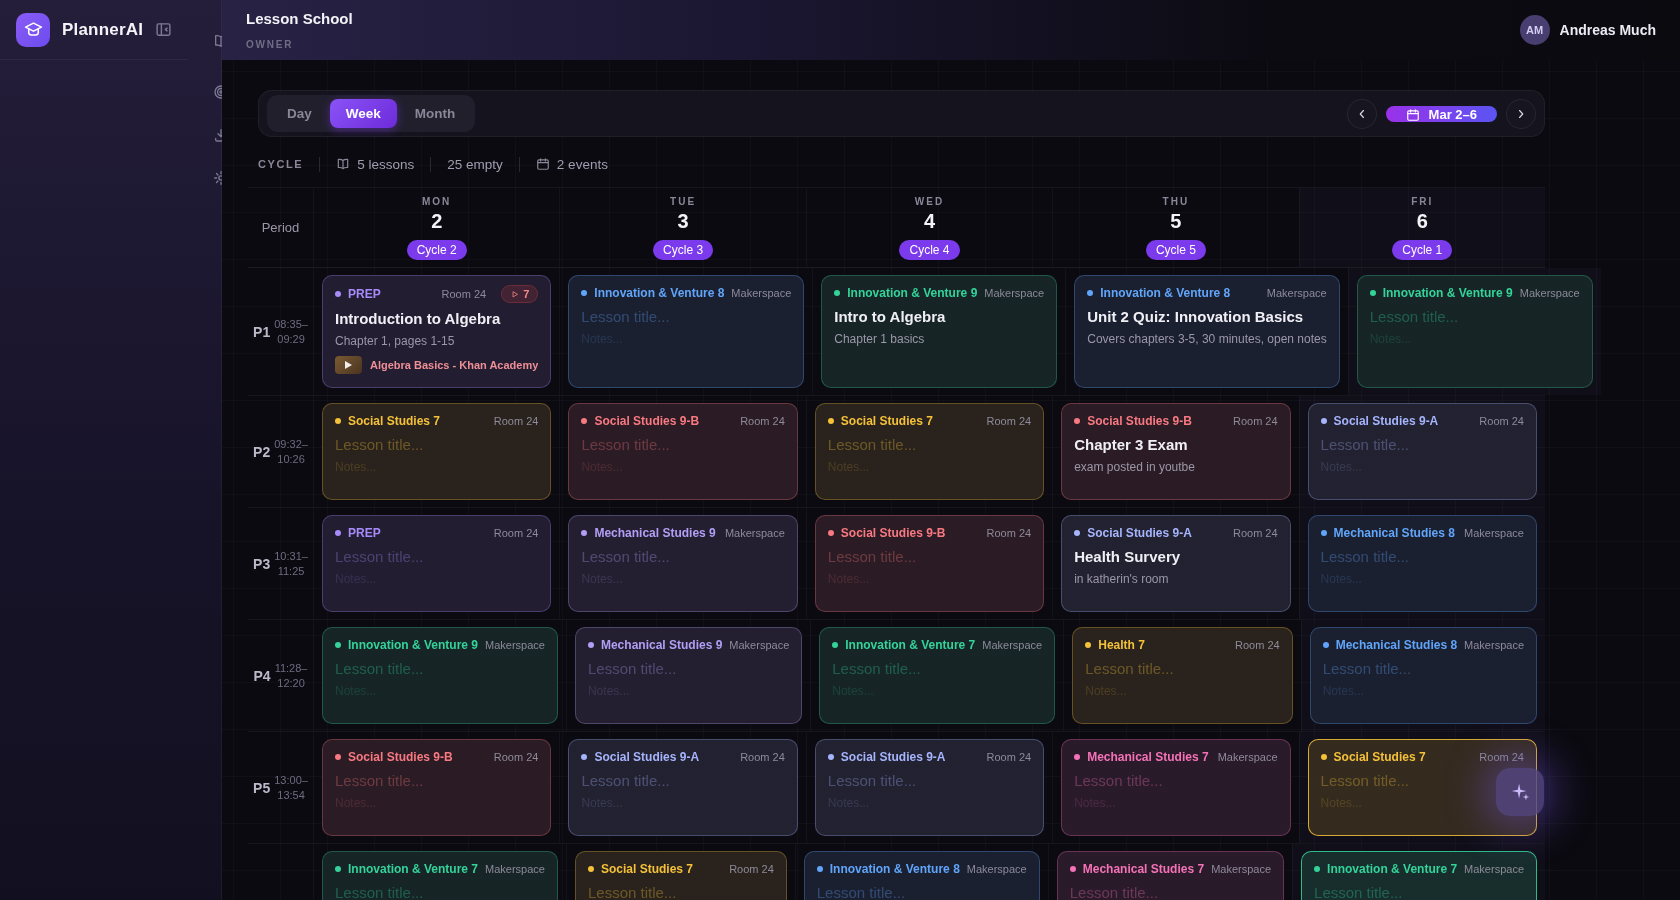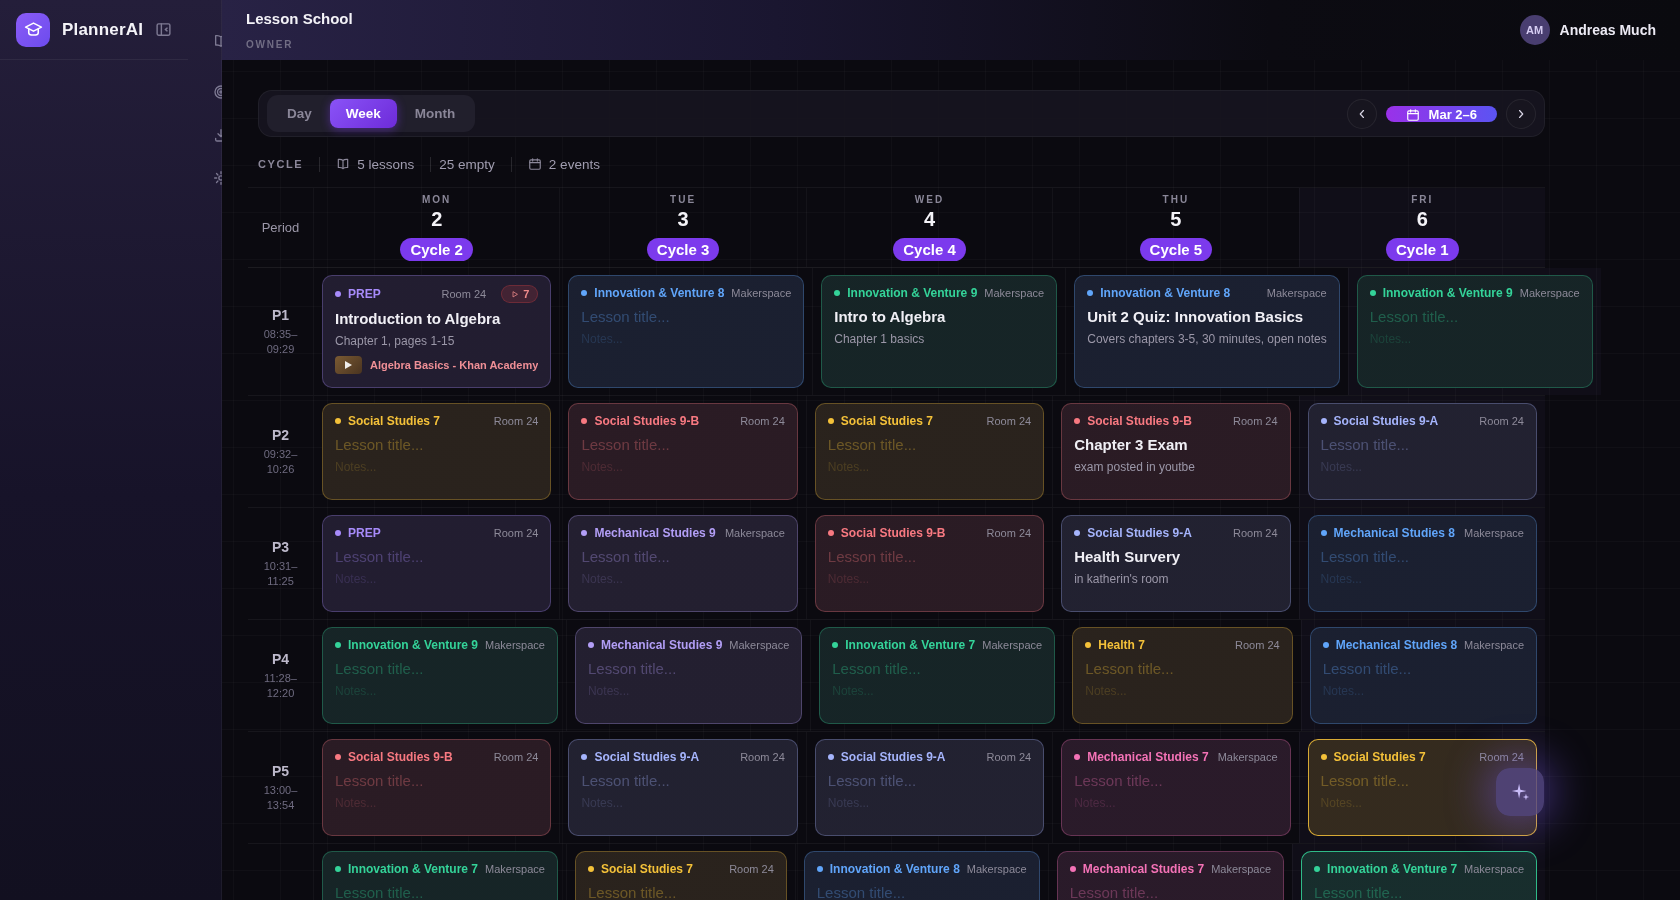--- a/index.html
+++ b/index.html
@@ -69,25 +69,25 @@
   .stat-item svg{width:14px;height:14px}
 
   
   .grid{margin:13px 0 0 26px;width:1297px;border-top:1px solid rgba(255,255,255,.05)}
   .ghead{display:grid;grid-template-columns:65px repeat(5,1fr);height:80px;border-bottom:1px solid rgba(255,255,255,.07)}
   .period-header{display:flex;align-items:center;justify-content:center;font-size:13px;color:#9b97a8}
   .day-col{display:flex;flex-direction:column;align-items:center;justify-content:center;gap:3px;
     border-left:1px solid rgba(255,255,255,.04)}
   .day-abbr{font-size:10px;letter-spacing:2px;color:#8a8798;font-weight:600}
   .day-num{font-size:20px;font-weight:700;color:#f4f3f8}
-  .cycle-pill{margin-top:4px;background:#7c3aed;color:#fff;font-size:15px;font-weight:700;padding:3px 10px;border-radius:999px}
+  .cycle-pill{margin-top:4px;background:#7c3aed;color:#fff;font-size:12px;font-weight:400;padding:3px 10px;border-radius:999px}
   .ghead>:last-child,.grid-row>:last-child{background:rgba(167,139,250,.035)}
   .grid-row{display:grid;grid-template-columns:65px repeat(5,1fr);min-height:112px;border-bottom:1px solid rgba(255,255,255,.05)}
   .grid-row.tall{min-height:128px}
-  .period-cell{display:flex;flex-direction:column;align-items:center;justify-content:center;gap:4px}
+  .period-cell{display:flex;align-items:center;justify-content:center;gap:4px}
   .period-label{font-size:14px;font-weight:700;color:#bdb9cb}
   .period-time{font-size:11px;color:#6f6b80;text-align:center;white-space:pre-line;line-height:1.35}
   .cell{padding:7px 8px;border-left:1px solid rgba(255,255,255,.04)}
   .card{height:100%;border-radius:10px;padding:9px 12px;display:flex;flex-direction:column;cursor:pointer;
     border:1px solid rgba(var(--tint),.30);
     background:linear-gradient(rgba(var(--tint),.10),rgba(var(--tint),.10)) #13111a}
   .card.hl{border-color:rgba(var(--tint),.85);
     background:linear-gradient(rgba(var(--tint),.15),rgba(var(--tint),.15)) #13111a}
   .card-head{display:flex;align-items:center;gap:7px;min-height:16px}
   .dot{width:6px;height:6px;border-radius:50%;background:rgb(var(--tint));flex:0 0 6px}
@@ -243,21 +243,21 @@
     <span class="stat-div"></span>
     <span class="stat-item">
       <span class="st-ico">
                 <svg viewBox="0 0 24 24" fill="none" stroke="currentColor" stroke-width="2" stroke-linecap="round" stroke-linejoin="round" width="100%" height="100%">
                   <path d="M12 6c-1.5-1.4-3.5-2-6-2H4v14h2c2.5 0 4.5.6 6 2 1.5-1.4 3.5-2 6-2h2V4h-2c-2.5 0-4.5.6-6 2zM12 6v14"></path>
                 </svg>
               </span>
       <span class="st-label">5 lessons</span>
     </span>
   </span>
-          <span style="display:flex;align-items:center;gap:8px">
+          <span style="display:flex;align-items:center;gap:16px">
     <span class="stat-div"></span>
     <span class="stat-item">
 
       <span class="st-label">25 empty</span>
     </span>
   </span>
           <span style="display:flex;align-items:center;gap:16px">
     <span class="stat-div"></span>
     <span class="stat-item">
       <span class="st-ico">

